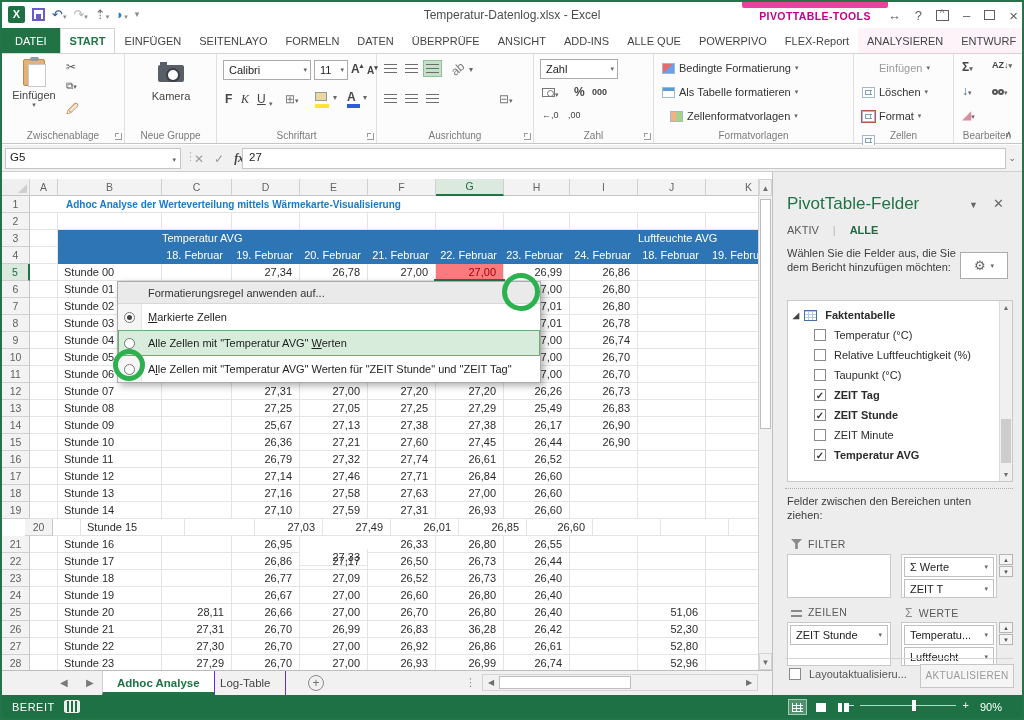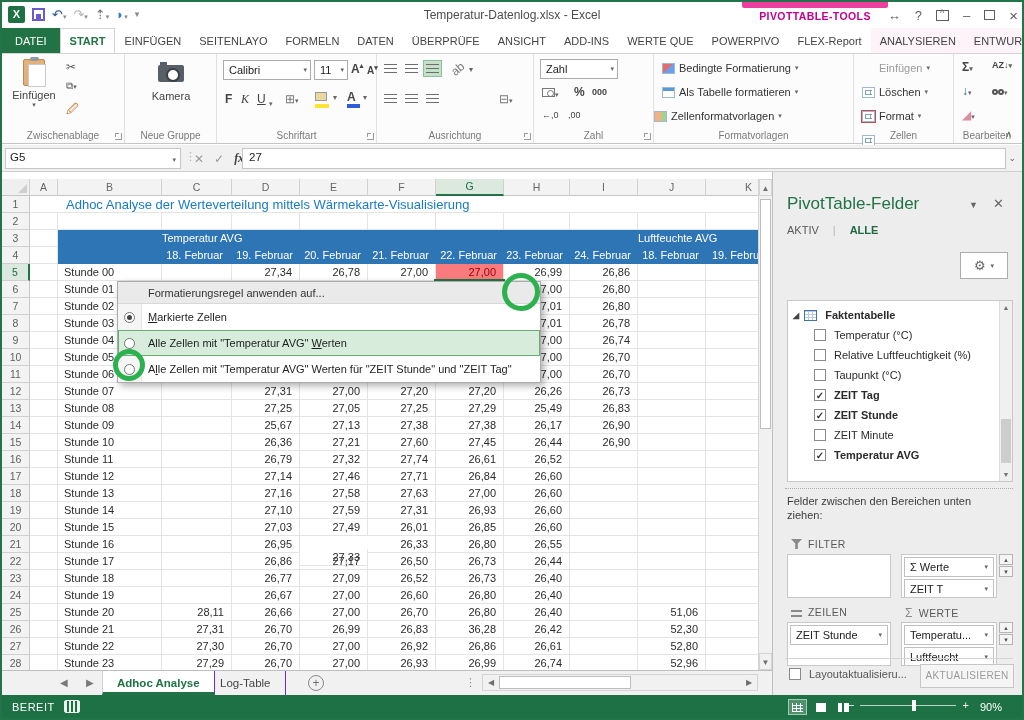--- a/index.html
+++ b/index.html
@@ -83,21 +83,21 @@
   .grid { position:absolute; left:0; top:24px; }
   .grow { display:flex; height:17px; }
   .gc { height:17px; font-size:11px; color:#2b2b2b; border-right:1px solid #E4E4E4; border-bottom:1px solid #E4E4E4; white-space:nowrap; overflow:hidden; line-height:16px; }
   .gc.gut { background:#F3F3F3; border-right:1px solid #C6C6C6; border-bottom:1px solid #D0D0D0; color:#5f5f5f; text-align:center; font-size:10.5px; overflow:visible; }
   .gc.gut.sel { background:#DCE9DF; color:#1E6B41; border-right:2px solid #217346; }
   .gc.lbl { padding-left:6px; }
   .gc.num { text-align:right; padding-right:7px; }
   .gc.knum { text-align:center; padding-left:30px; border-right:none; }
   .gc.red { background:#F97B7D; color:#9C0006; border-right:1px solid #E4E4E4; }
   .gc.titlecell { overflow:visible; border-right:none; }
-  .sheet-title { font-size:13px; font-weight:normal; color:#187AC8; padding-left:36px; line-height:17px; white-space:nowrap; }
+  .sheet-title { font-size:10px; font-weight:bold; color:#187AC8; padding-left:36px; line-height:17px; white-space:nowrap; }
   .bandrow { position:relative; height:17px; background:#2E75B6; }
   .bandlbl { position:absolute; top:0; height:17px; line-height:17px; font-size:11px; color:#fff; white-space:nowrap; }
   .bandlbl.r { text-align:right; padding-right:7px; }
   .selbox { position:absolute; border:2px solid #217346; background:transparent; z-index:5; }
   .smarttag { position:absolute; width:28px; height:22px; background:#fff; border:1px solid #ABABAB; z-index:6; display:flex; align-items:center; padding-left:3px; gap:2px; }
   .smarttag .brush { width:12px; height:12px; border:1px solid #8aa5c0; background:repeating-linear-gradient(0deg,#cfe0f0 0 2px,#fff 2px 4px); }
   .ring { position:absolute; border:5px solid #2CB14F; border-radius:50%; z-index:30; }
 
   
   .cmenu { position:absolute; left:115px; top:109px; width:424px; background:#fff; border:1px solid #ABABAB; box-shadow:3px 3px 7px rgba(0,0,0,.3); z-index:20; font-size:11px; color:#1e1e1e; }
@@ -206,21 +206,21 @@
   <div class="tabrow" id="tabrow">
       <span class="rtab file">DATEI</span>
       <span class="rtab active">START</span>
       <span class="rtab">EINFÜGEN</span>
       <span class="rtab">SEITENLAYO</span>
       <span class="rtab">FORMELN</span>
       <span class="rtab">DATEN</span>
       <span class="rtab">ÜBERPRÜFE</span>
       <span class="rtab">ANSICHT</span>
       <span class="rtab">ADD-INS</span>
-      <span class="rtab">WERTE QUE</span>
+      <span class="rtab">ALLE QUE</span>
       <span class="rtab">POWERPIVO</span>
       <span class="rtab">FLEX-Report</span>
       <span class="rtab ctx">ANALYSIEREN</span>
       <span class="rtab ctx">ENTWURF</span>
     </div>
 
   <div class="ribbon">
     <div class="rgroup" style="left:0;width:123px">
       <div class="bigbtn" style="left:8px;top:5px;width:48px">
         <span class="clip-ico"></span>
@@ -313,21 +313,21 @@
       <div class="stackbtn" style="left:8px;top:8px">
           <span class="sw"></span>
           <span>Bedingte Formatierung</span>
           <span class="dd">▾</span>
         </div>
       <div class="stackbtn" style="left:8px;top:32px">
           <span class="sw tbl"></span>
           <span>Als Tabelle formatieren</span>
           <span class="dd">▾</span>
         </div>
-      <div class="stackbtn" style="left:0;top:56px">
+      <div class="stackbtn" style="left:16px;top:56px">
           <span class="sw cfs"></span>
           <span>Zellenformatvorlagen</span>
           <span class="dd">▾</span>
         </div>
       <div class="glabel">Formatvorlagen</div>
     </div>
 
     <div class="rgroup" style="left:852px;width:100px">
       <div class="stackbtn" style="left:8px;top:8px;color:#9a9a9a">
           <span class="sw grid"></span>
@@ -633,21 +633,21 @@
           <div class="gc num" style="width: 68px;">27,10</div>
           <div class="gc num" style="width: 68px;">27,59</div>
           <div class="gc num" style="width: 68px;">27,31</div>
           <div class="gc num" style="width: 68px;">26,93</div>
           <div class="gc num" style="width: 66px;">26,60</div>
           <div class="gc num" style="width: 68px;"></div>
           <div class="gc num" style="width: 68px;"></div>
           <div class="gc knum" style="width: 86px;">50</div>
         </div>
         <div class="grow">
-          <div class="gc gut" style="width: 28px;">20</div>
+          <div class="gc gut" style="width: 28px; margin-left: 23px;">20</div>
           <div class="gc" style="width: 28px;"></div>
           <div class="gc lbl" style="width: 104px;">Stunde 15</div>
           <div class="gc num" style="width: 70px;"></div>
           <div class="gc num" style="width: 68px;">27,03</div>
           <div class="gc num" style="width: 68px;">27,49</div>
           <div class="gc num" style="width: 68px;">26,01</div>
           <div class="gc num" style="width: 68px;">26,85</div>
           <div class="gc num" style="width: 66px;">26,60</div>
           <div class="gc num" style="width: 68px;"></div>
           <div class="gc num" style="width: 68px;"></div>
@@ -840,20 +840,21 @@
     <span class="zoom-val">90%</span>
   </div>
 
   <div class="pane">
     <div class="pane-title">PivotTable-Felder</div>
     <span class="pane-min">▼</span>
     <span class="pane-close">✕</span>
     <div class="pane-tabs">
       <span>AKTIV</span><span class="sep">|</span><b>ALLE</b>
     </div>
+    <div class="pane-instr">Wählen Sie die Felder aus, die Sie dem Bericht hinzufügen möchten:</div>
     <div class="gearbtn">
         <span>⚙</span>
         <span class="dd">▾</span>
       </div>
     <div class="fieldbox" id="fieldbox">
         <div class="frow b" style="margin-top: 4px;">
           <span class="tri">◢</span>
           <span class="tblico"></span>
           <div class="ftext">Faktentabelle</div>
         </div>

